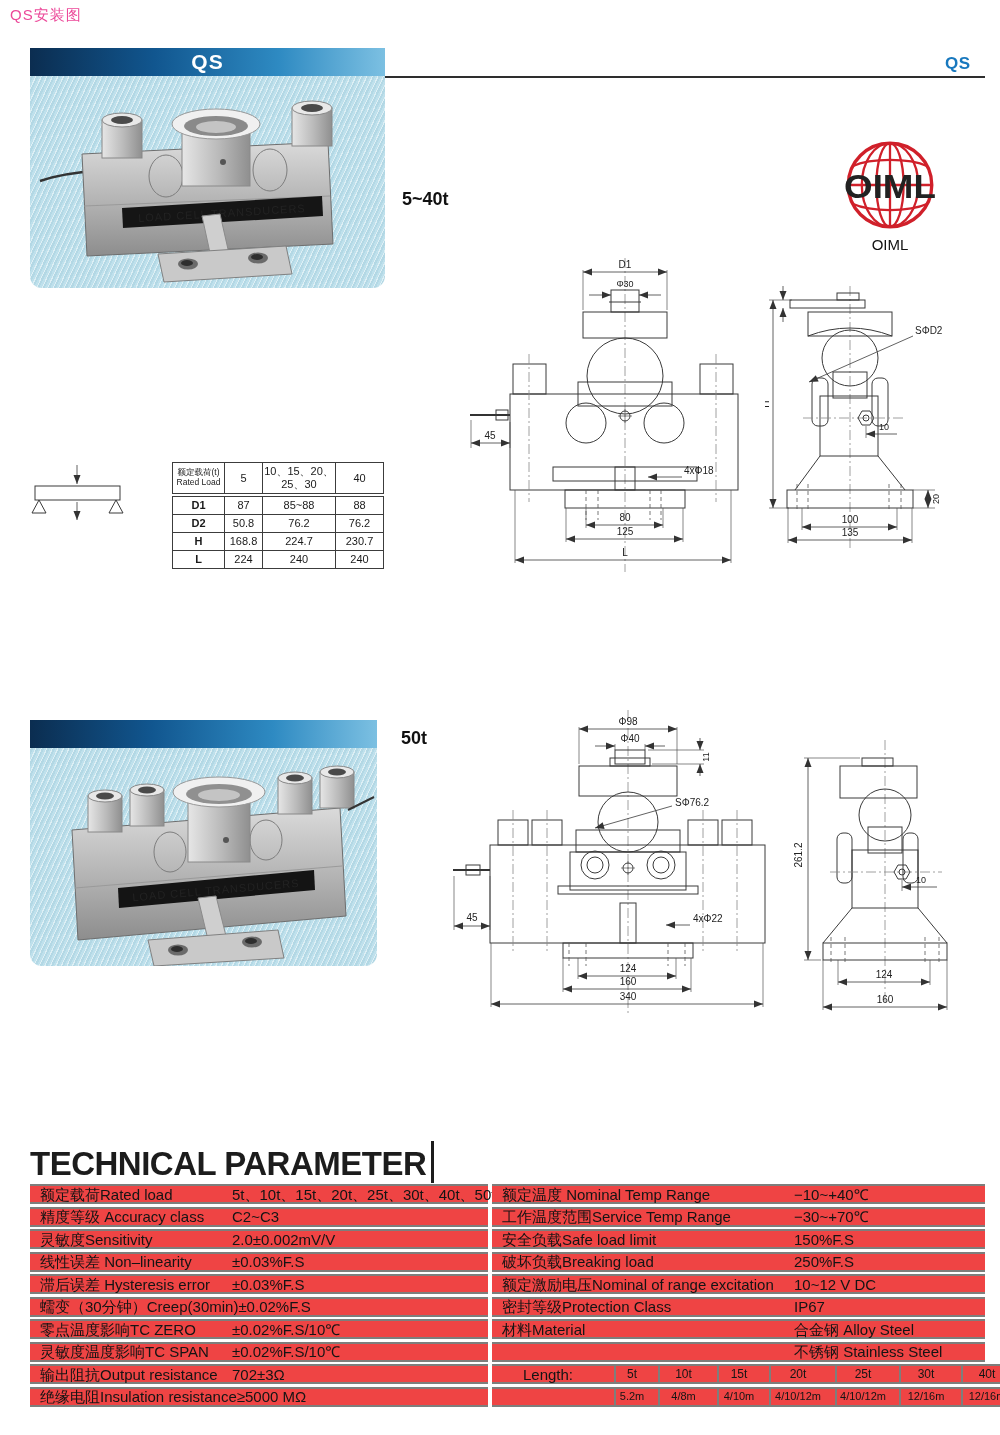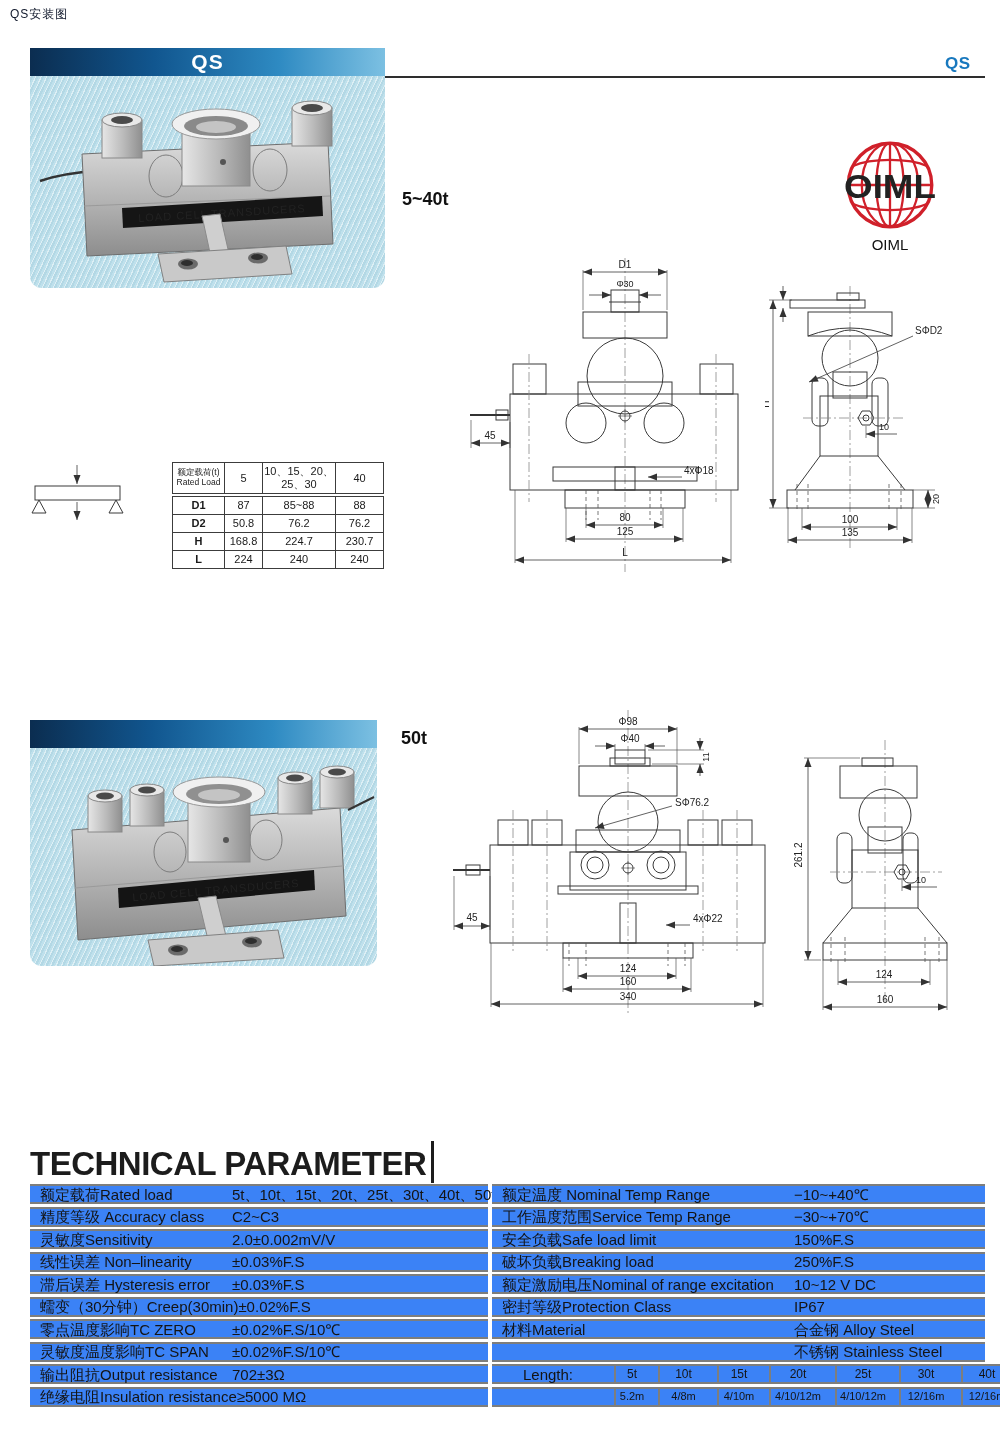--- a/index.html
+++ b/index.html
@@ -1,19 +1,19 @@
 <!DOCTYPE html>
 <html><head>
 <meta charset="utf-8">
 <style>
   html,body{margin:0;padding:0;background:#fff;}
   .page{position:relative;width:1000px;height:1435px;background:#fff;overflow:hidden;
         font-family:"Liberation Sans",sans-serif;color:#222;}
   .abs{position:absolute;}
-  .corner{left:10px;top:6px;font-size:12px;color:#0f172a;letter-spacing:1px;}
+  .corner{left:10px;top:6px;font-size:15px;color:#ec4899;letter-spacing:1px;}
   .rule1{left:30px;top:76px;width:955px;height:2px;background:#2e2e2e;}
   .card{overflow:hidden;}
   .banner{height:28px;display:flex;align-items:center;justify-content:center;
           background:linear-gradient(90deg,#0b2d50 0%,#11568f 35%,#2e8ac2 70%,#7cc0e2 100%);}
   .banner .bq{color:#fff;font-weight:bold;font-size:21px;letter-spacing:1px;}
   .photo{background:#c2e2ec;
          background-image:repeating-linear-gradient(115deg, rgba(255,255,255,.45) 0 1px,
            rgba(140,190,210,.28) 1px 3px, rgba(185,222,236,.4) 3px 5px);
          border-radius:0 0 12px 12px;position:relative;}
   .qs-tr{left:945px;top:54px;font-size:17px;font-weight:bold;color:#1878be;letter-spacing:.5px;}
@@ -25,21 +25,21 @@
   .spec .drow td{height:17px;}
   .spec .hcn{display:block;font-size:8.5px;}
   .spec .prewrap{white-space:pre-line;}
   .spec .rname{font-weight:bold;}
   .tech-title{left:30px;top:1141px;font-size:33px;font-weight:bold;color:#1c1c1c;
               letter-spacing:-.5px;display:flex;align-items:flex-end;}
   .titlebar{width:3px;height:42px;background:#1c1c1c;margin-left:5px;}
   .wires{left:404px;top:1162px;font-size:14px;color:#111;}
   .params{left:30px;top:1184px;width:955px;}
   .prow{display:flex;gap:4px;margin-bottom:2.5px;height:20px;}
-  .pcell{box-sizing:border-box;background:#3b82f6;border-top:2px solid #7e7e7c;
+  .pcell{box-sizing:border-box;background:#ef4444;border-top:2px solid #7e7e7c;
          border-bottom:2px solid #7e7e7c;display:flex;align-items:center;
          font-size:15px;color:#141414;line-height:1;}
   .pleft{width:458px;flex:none;}
   .pright{flex:1;}
   .plabel{flex:none;min-width:192px;padding-left:10px;white-space:nowrap;}
   .rlabel{min-width:292px;}
   .pvalue{white-space:nowrap;}
   .lenlabel{box-sizing:border-box;width:112px;flex:none;display:flex;align-items:center;
             justify-content:center;height:100%;}
   .ccell{box-sizing:border-box;border-left:2px solid #7e7e7c;display:flex;align-items:center;

